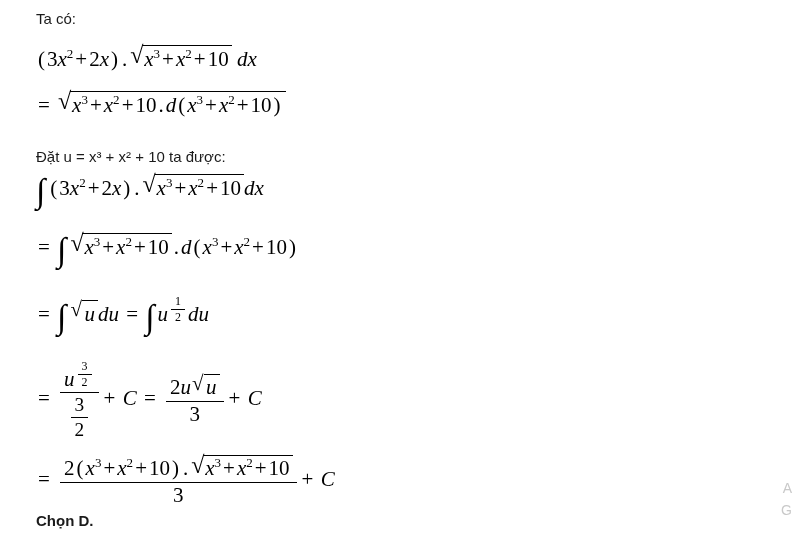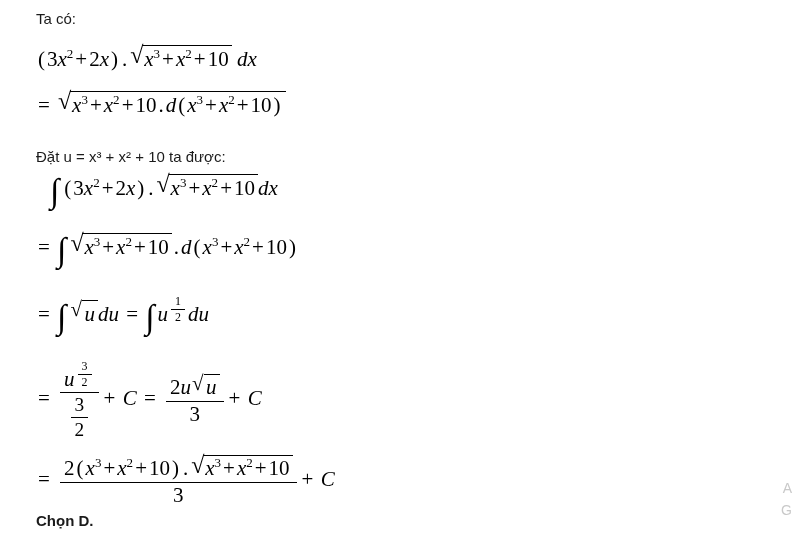--- a/index.html
+++ b/index.html
@@ -93,21 +93,21 @@
     display: block;
     padding: 1px 4px 0 4px;
   }
   .frac.small { font-size: 0.92em; }
 
   
   #row-tacó    { position: absolute; left: 18px; top: 10px; }
   #row-expr1   { position: absolute; left: 18px; top: 45px; }
   #row-expr2   { position: absolute; left: 18px; top: 91px; }
   #row-dat     { position: absolute; left: 18px; top: 148px; }
-  #row-expr3   { position: absolute; left: 32px; top: 174px; text-align: right; }
+  #row-expr3   { position: absolute; left: 18px; top: 174px; text-align: right; }
   #row-expr4   { position: absolute; left: 18px; top: 233px; }
   #row-expr5   { position: absolute; left: 18px; top: 295px; }
   #row-expr6   { position: absolute; left: 18px; top: 360px; }
   #row-expr7   { position: absolute; left: 18px; top: 455px; }
   #row-chon    { position: absolute; left: 18px; top: 512px; font-weight: bold; }
 
   .watermark {
     position: absolute;
     right: 8px;
     font-family: "Liberation Sans", sans-serif;

